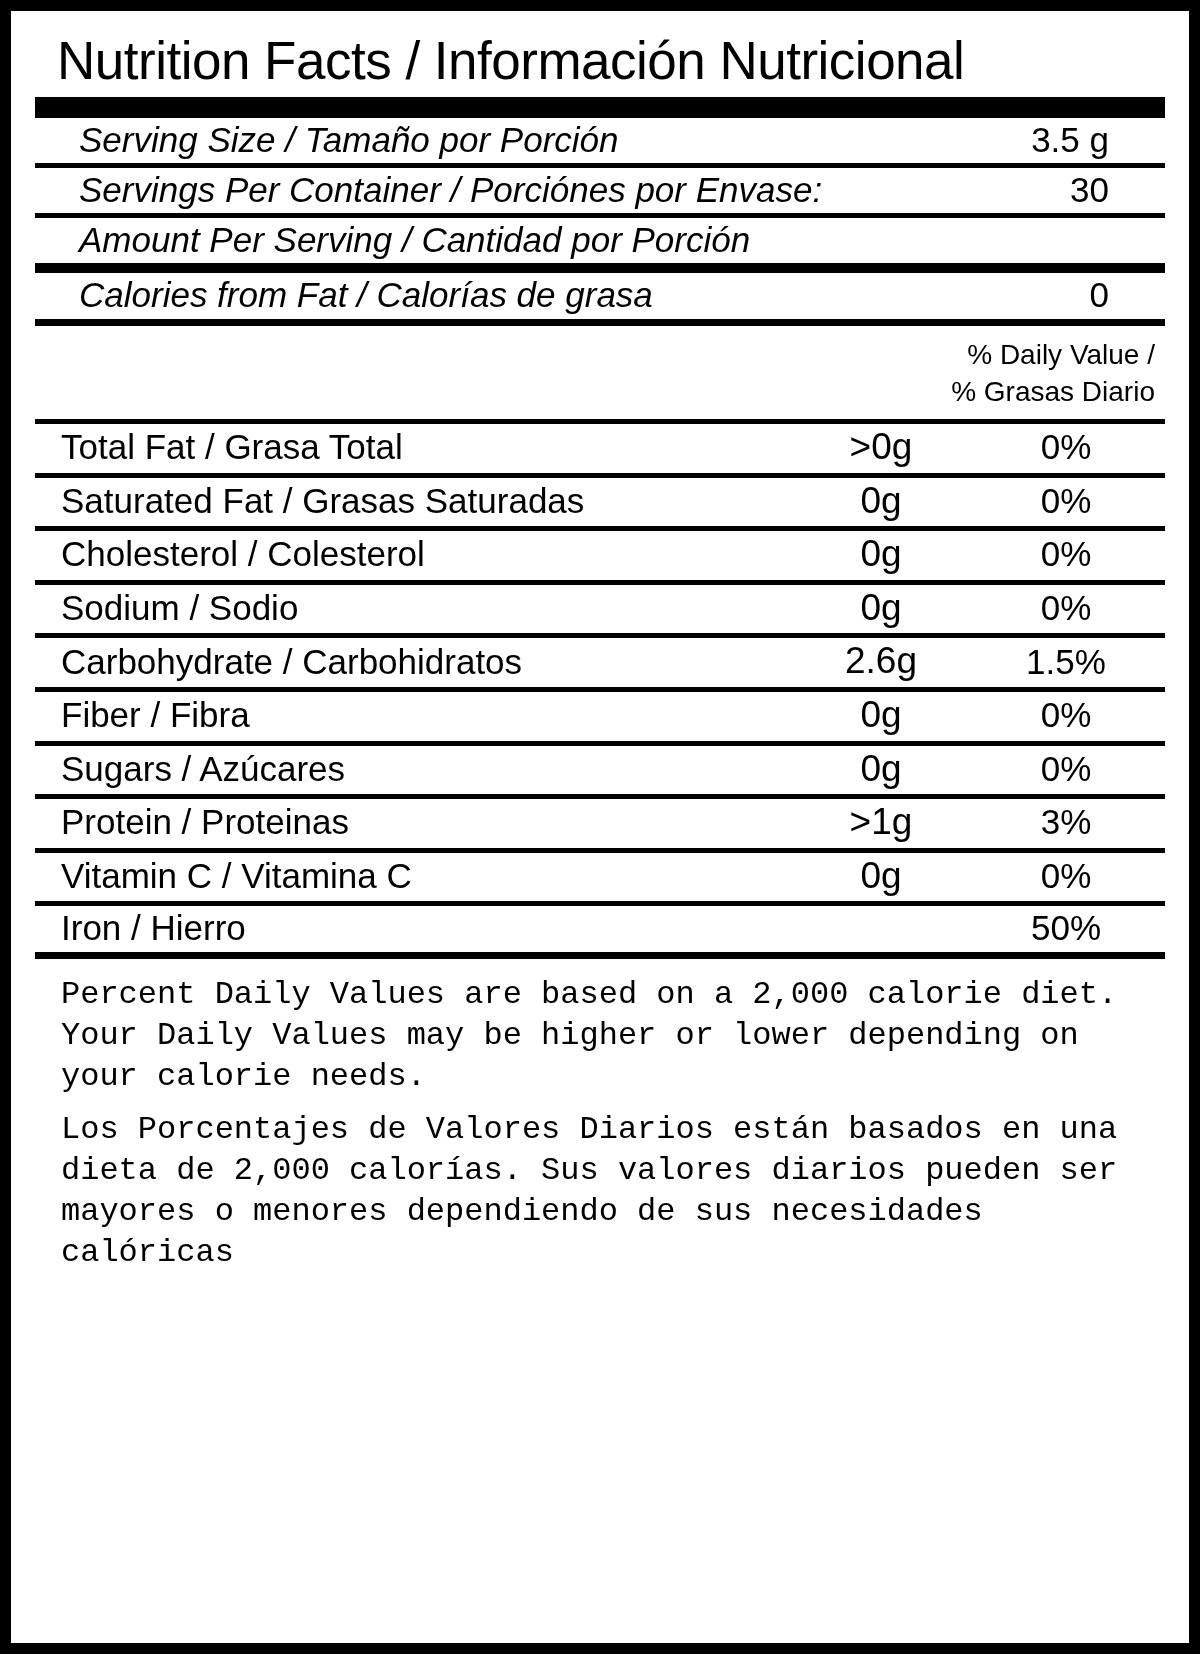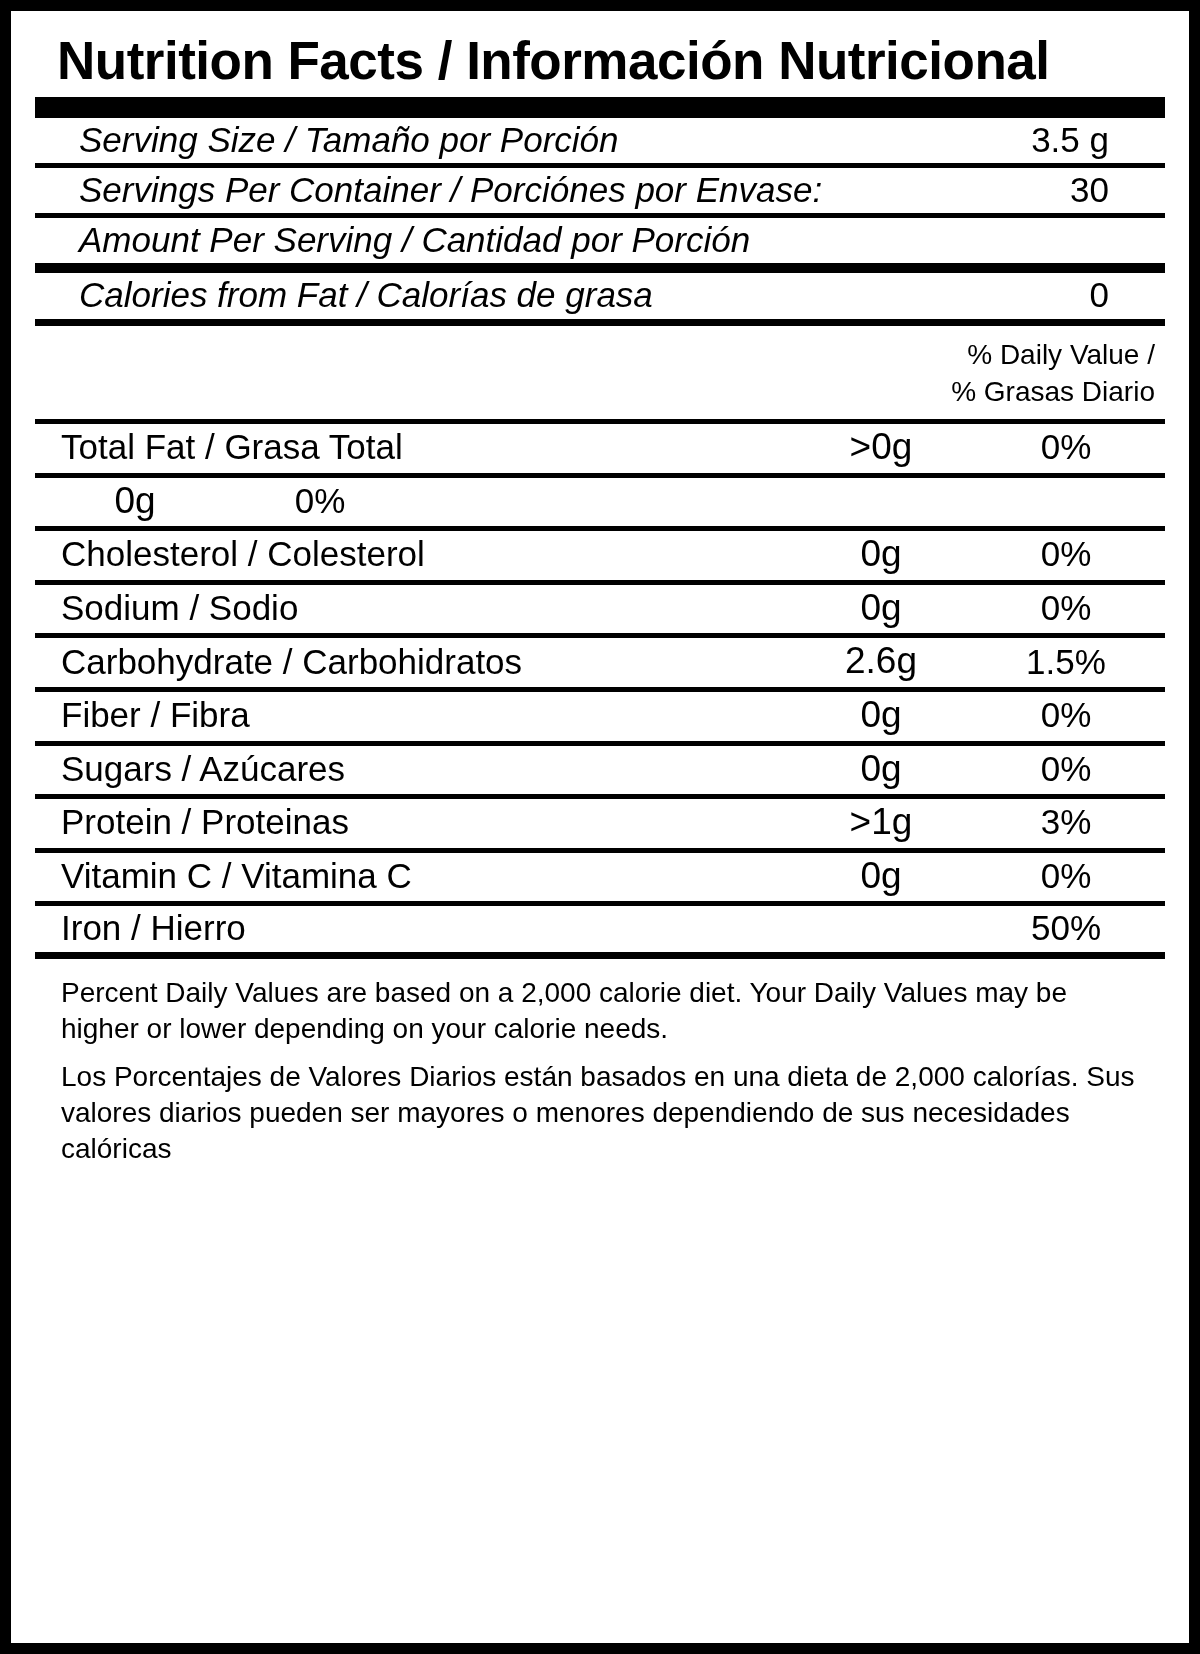--- a/index.html
+++ b/index.html
@@ -26,21 +26,21 @@
     width: 100%;
     height: 100%;
     padding: 18px 24px 10px 24px;
     display: flex;
     flex-direction: column;
   }
 
   
   .title {
     font-size: 53px;
-    font-weight: bold;
+    font-weight: normal;
     line-height: 1.05;
     letter-spacing: -0.5px;
     white-space: nowrap;
     padding: 4px 0 8px 22px;
   }
   .rule-thick {
     height: 21px;
     background: #000000;
     margin: 0 0 0 0;
   }
@@ -117,22 +117,23 @@
     width: 170px;
     text-align: center;
     flex: 0 0 170px;
     padding-right: 14px;
   }
 
   .footnotes {
     padding: 16px 26px 0 26px;
   }
   .footnote {
-    font-size: 28px;
+    font-size: 32px;
     line-height: 1.28;
+    font-family: Liberation Mono, monospace;
   }
   .footnote + .footnote {
     margin-top: 12px;
   }
 </style>
 </head>
 <body>
 
 <div class="panel">
   <div class="inner">
@@ -180,20 +181,21 @@
     <div>
 
       <div class="nrow">
         <div class="n-label">Total Fat / Grasa Total</div>
         <div class="n-amt">&gt;0g</div>
         <div class="n-dv">0%</div>
       </div>
       <div class="rule-thin"></div>
 
       <div class="nrow">
+        <div class="n-label">Saturated Fat / Grasas Saturadas</div>
         <div class="n-amt">0g</div>
         <div class="n-dv">0%</div>
       </div>
       <div class="rule-thin"></div>
 
       <div class="nrow">
         <div class="n-label">Cholesterol / Colesterol</div>
         <div class="n-amt">0g</div>
         <div class="n-dv">0%</div>
       </div>

